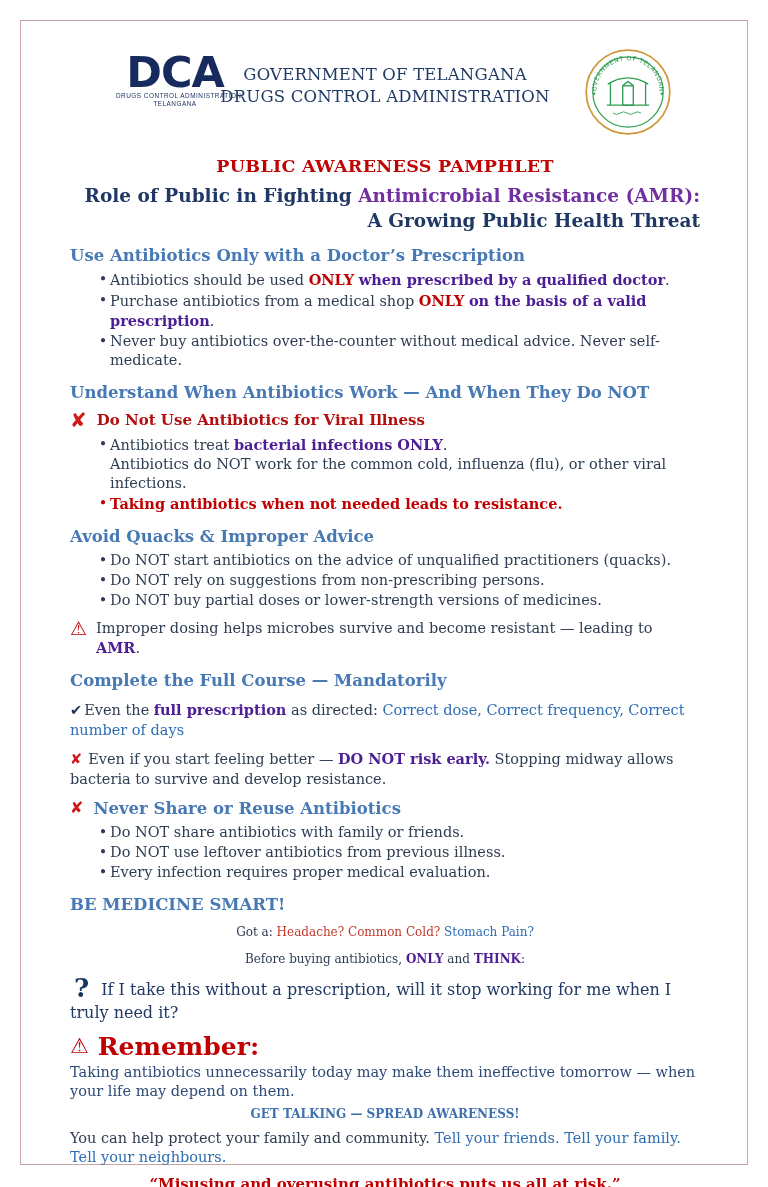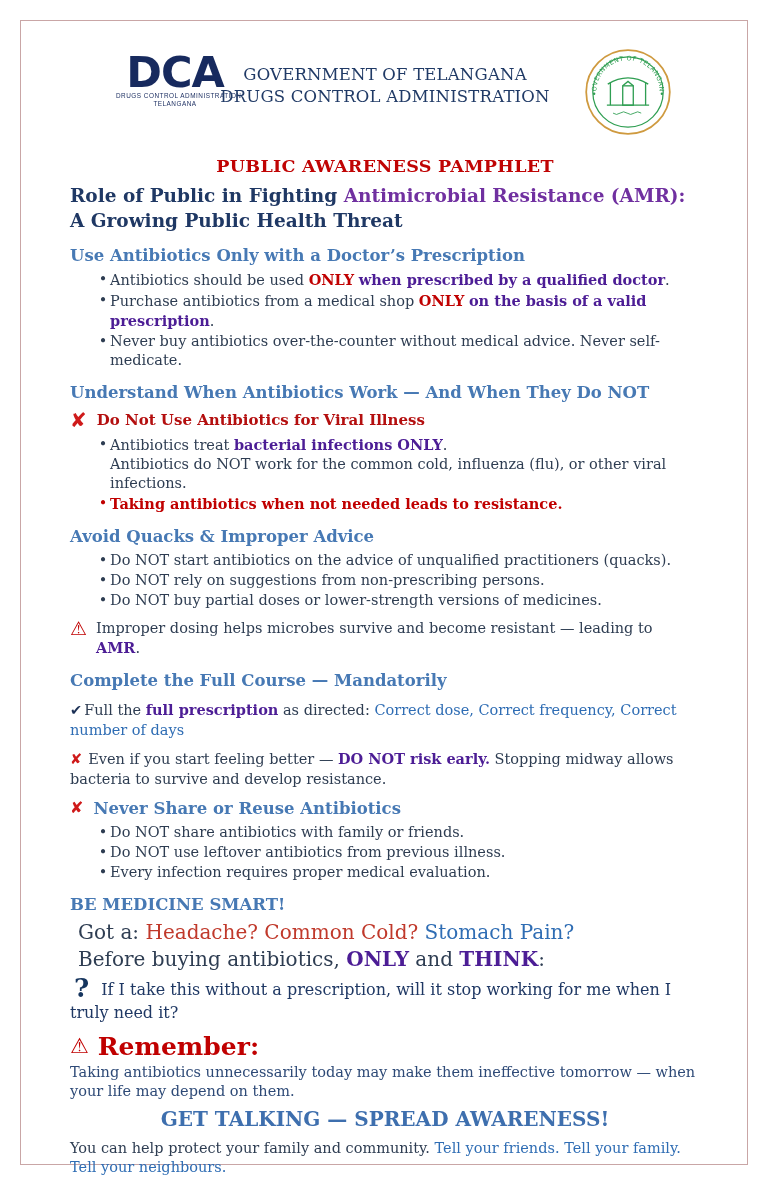--- a/index.html
+++ b/index.html
@@ -13,21 +13,21 @@
   
   .header{position:relative;height:84px;}
   .dca{position:absolute;left:46px;top:0;width:118px;text-align:center;color:#172a5e;}
   .dca-acronym{font-family:"DejaVu Sans","Liberation Sans",sans-serif;font-weight:bold;font-size:43px;line-height:40px;letter-spacing:-1px;}
   .dca-sub{font-family:"Liberation Sans",sans-serif;font-size:6.4px;letter-spacing:0.5px;line-height:8px;white-space:nowrap;}
   .org{position:absolute;left:140px;right:140px;top:12px;text-align:center;color:#203a66;font-size:16.5px;line-height:22px;letter-spacing:0.2px;}
   .emblem{position:absolute;right:28px;top:-4px;width:88px;height:88px;}
 
   
   .banner{margin-top:20px;text-align:center;color:#c00404;font-weight:bold;font-size:17.5px;letter-spacing:0.3px;}
-  .title{margin-top:7px;text-align:left;font-weight:bold;font-size:18.5px;line-height:25px;color:#1f3864;}
+  .title{margin-top:7px;text-align:right;font-weight:bold;font-size:18.5px;line-height:25px;color:#1f3864;}
   .title .hl{color:#7030a0;}
 
   
   .shead{color:#4779b4;font-weight:bold;font-size:16.5px;line-height:21px;margin:12px 0 4px;}
   .xrow{display:flex;align-items:center;gap:10px;margin:7px 0 5px;}
   .xrow .sub-label{color:#b40f0f;font-weight:bold;font-size:15px;}
   .xrow .head-label{color:#4779b4;font-weight:bold;font-size:16.5px;}
   .x-icon{color:#cf1a1a;font-family:"DejaVu Sans",sans-serif;font-weight:bold;font-size:20px;line-height:20px;}
   .x-icon.sm{font-size:16px;}
 
@@ -43,30 +43,30 @@
   .bl{color:#2f6db4;}
 
   .warnrow{display:flex;gap:9px;align-items:flex-start;font-size:14.5px;line-height:19px;color:#2e3d52;margin:9px 0 2px;}
   .warn-icon{color:#c00000;font-family:"DejaVu Sans",sans-serif;font-size:19px;line-height:19px;flex:none;}
 
   .flowline{font-size:14.5px;line-height:20px;color:#2e3d52;margin:9px 0;}
   .inline-icon{font-family:"DejaVu Sans",sans-serif;font-weight:bold;}
   .check-icon{color:#1b2f55;margin-right:2px;}
   .xline-icon{color:#cf1a1a;margin-right:6px;}
 
-  .gotline{font-size:20px;line-height:19px;color:#2e3d52;margin:8px 8px;}
+  .gotline{font-size:12px;line-height:19px;color:#2e3d52;margin:8px 0;text-align:center;}
   .qline{font-size:16px;line-height:23px;color:#1f3864;margin:4px 0 8px;}
   .q-icon{font-size:26px;font-weight:bold;color:#16355e;margin:0 12px 0 4px;vertical-align:-2px;font-family:"DejaVu Serif",serif;}
 
   .rem-head{display:flex;align-items:center;gap:9px;margin:8px 0 2px;}
   .rem-label{color:#c00000;font-weight:bold;font-size:25px;}
   .rem-icon{color:#c00000;font-family:"DejaVu Sans",sans-serif;font-size:21px;line-height:21px;}
   .rem-body{font-size:14.5px;line-height:19px;color:#2e4a77;}
 
-  .center-blue{text-align:center;font-weight:bold;color:#3e6fae;font-size:20px;margin:6px 0 8px;}
+  .center-blue{text-align:center;font-weight:bold;color:#3e6fae;font-size:12px;margin:6px 0 8px;}
   .para{font-size:14.5px;line-height:19px;color:#2e3d52;margin:6px 0;}
   .quote{text-align:center;font-weight:bold;color:#c00000;font-size:15px;margin:8px 0;}
   .together{display:flex;align-items:center;gap:12px;color:#4779b4;font-weight:bold;font-size:15.5px;margin:10px 0 4px;}
   .tg-icon{color:#97a6bb;font-family:"DejaVu Sans",sans-serif;font-size:19px;font-weight:normal;line-height:19px;}
 </style>
 </head>
 <body>
 
 <div class="page">
   <div class="frame"></div>
@@ -158,21 +158,21 @@
           <div class="bt"><span>Do NOT buy partial doses or lower-strength versions of medicines.</span></div>
         </div>
       </div>
     <div class="warnrow">
       <span class="warn-icon">⚠</span>
       <span><span>Improper dosing helps microbes survive and become resistant — leading to </span><span class="b">AMR</span><span>.</span></span>
     </div>
 
     <div class="shead">Complete the Full Course — Mandatorily</div>
     <div class="flowline">
-      <span class="inline-icon check-icon">✔</span><span><span>Full the </span><span class="b">full prescription</span><span> as directed: </span><span class="bl">Correct dose, Correct frequency, Correct number of days</span></span>
+      <span class="inline-icon check-icon">✔</span><span><span>Even the </span><span class="b">full prescription</span><span> as directed: </span><span class="bl">Correct dose, Correct frequency, Correct number of days</span></span>
     </div>
     <div class="flowline">
       <span class="inline-icon xline-icon">✘</span><span><span>Even if you start feeling better — </span><span class="b">DO NOT risk early.</span><span> Stopping midway allows bacteria to survive and develop resistance.</span></span>
     </div>
 
     <div class="xrow">
       <span class="x-icon sm">✘</span>
       <span class="head-label">Never Share or Reuse Antibiotics</span>
     </div>
     <div class="bullets">

